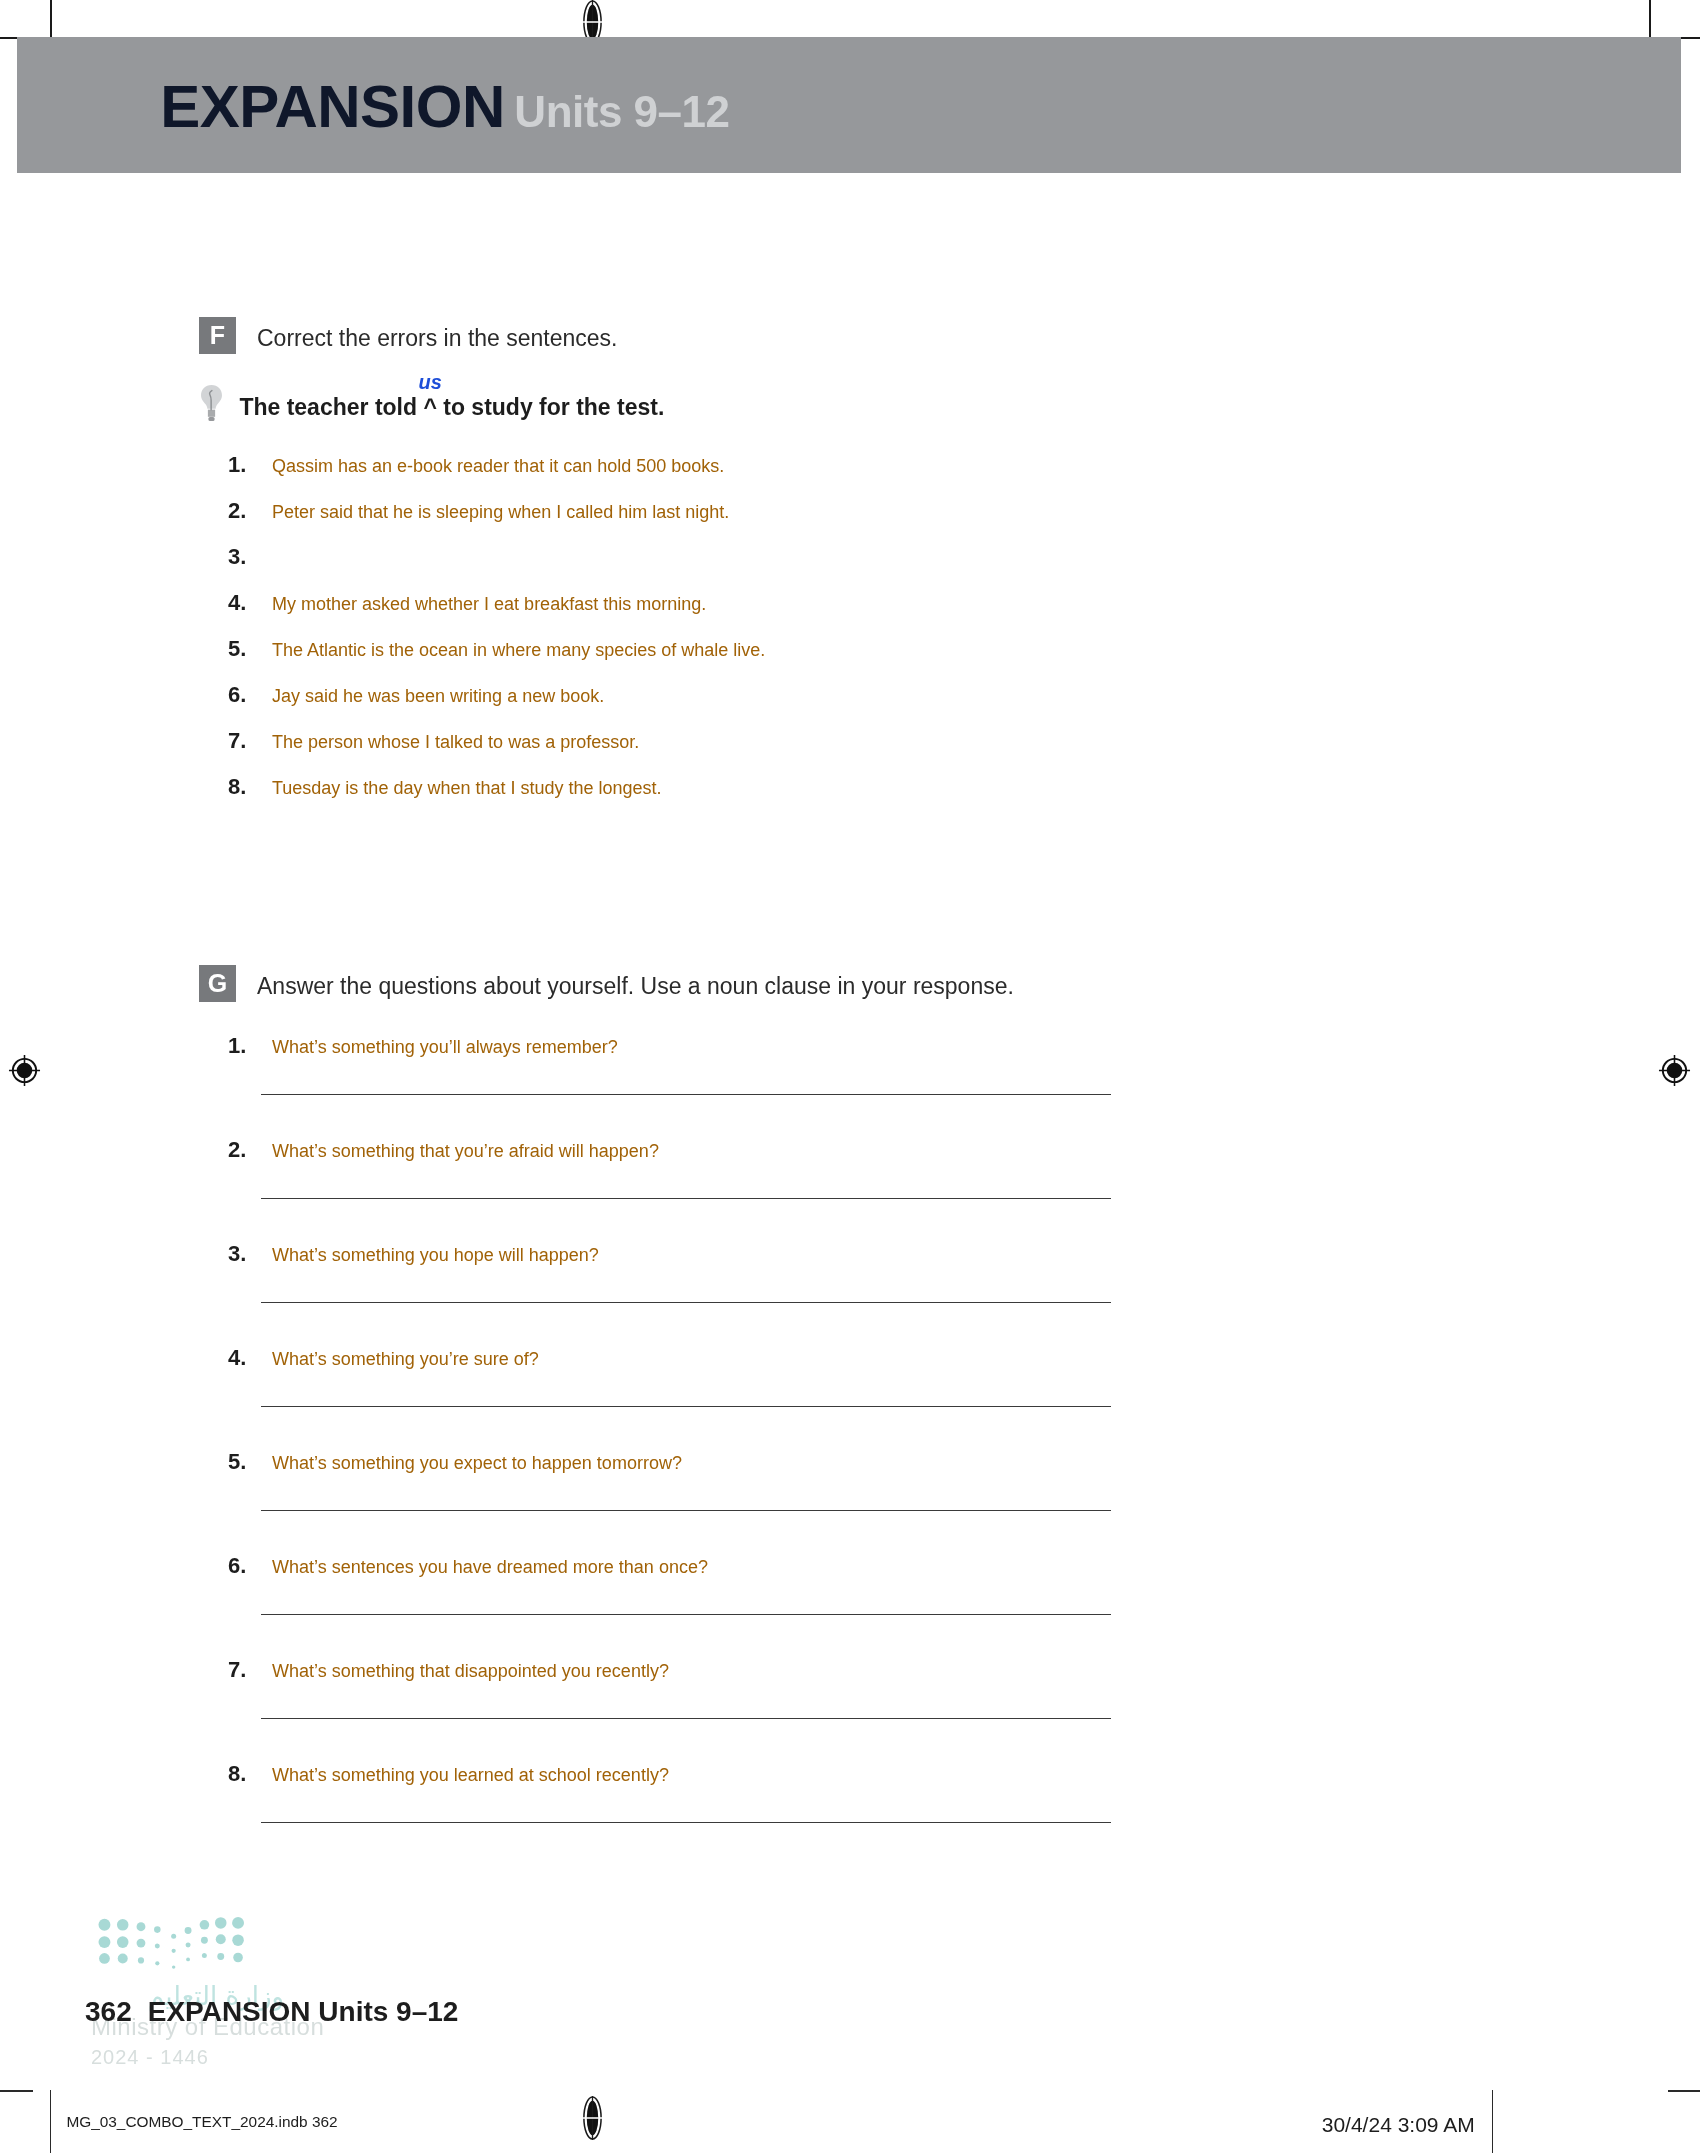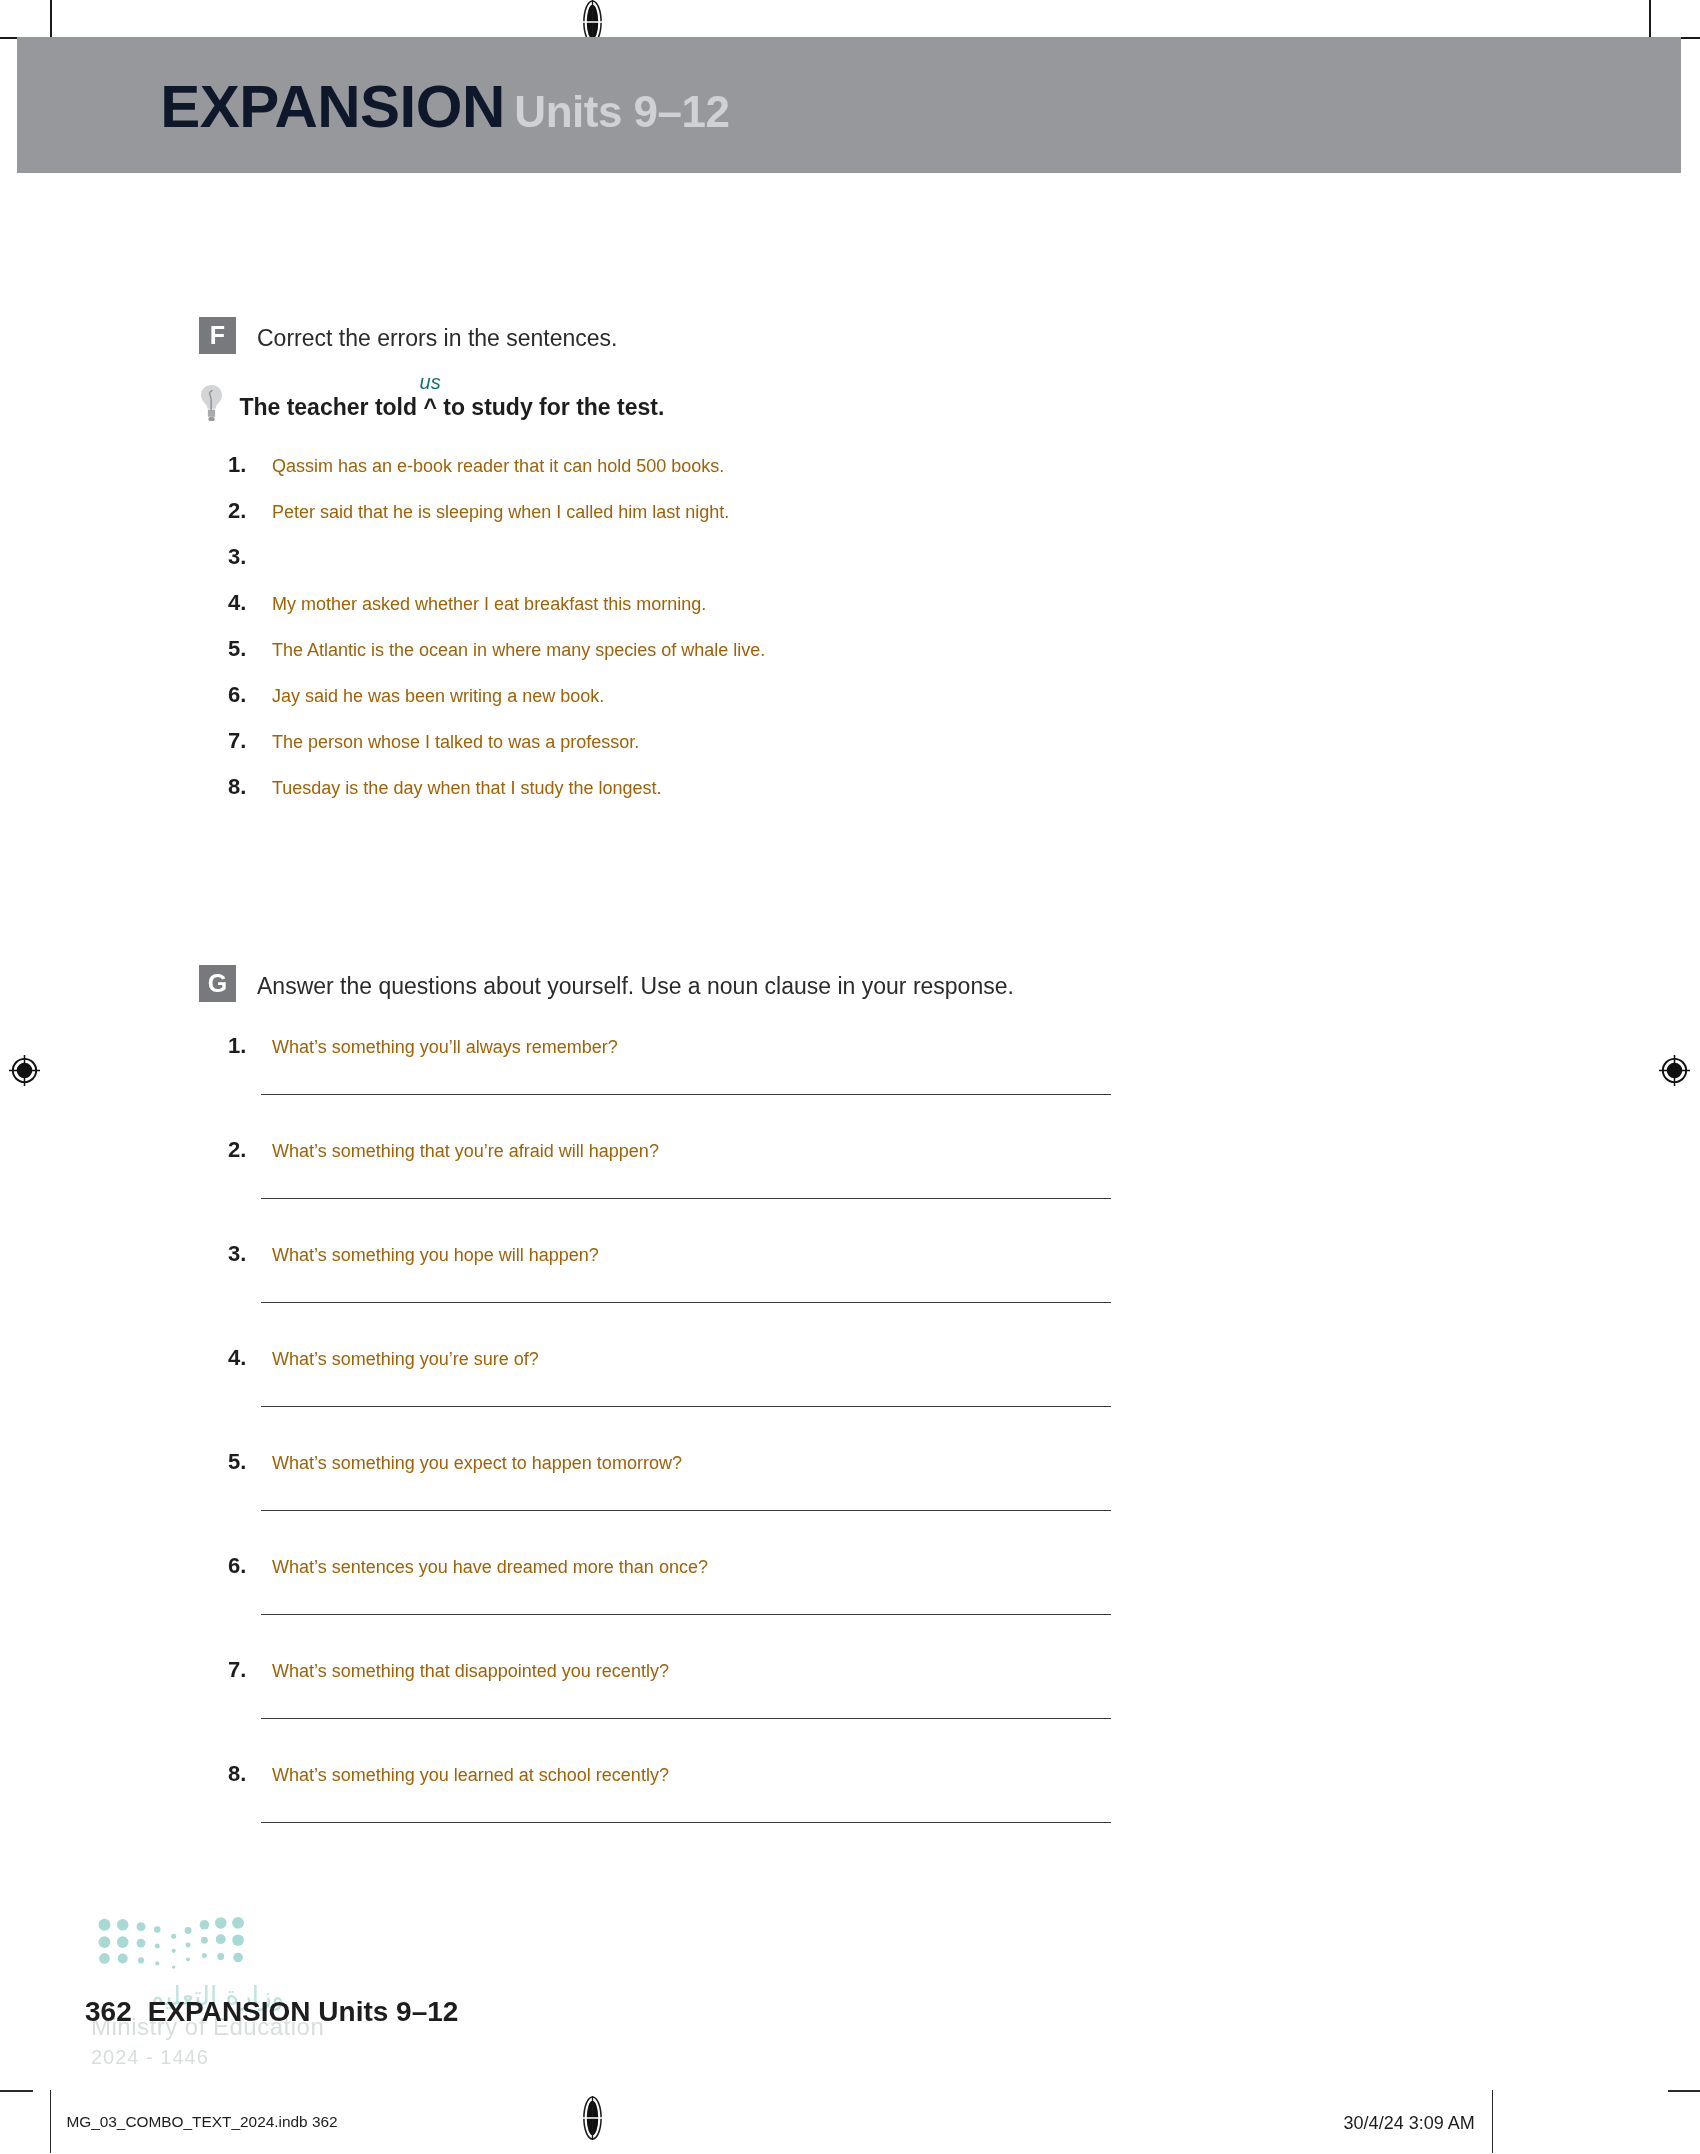--- a/index.html
+++ b/index.html
@@ -118,22 +118,22 @@
     position: relative;
     display: inline-block;
   }
   .ins-word {
     position: absolute;
     left: 50%;
     transform: translateX(-50%);
     top: -24px;
     font-size: 20px;
     font-style: italic;
-    font-weight: 400;
-    color: #0f766e;
+    font-weight: 700;
+    color: #1d4ed8;
     white-space: nowrap;
   }
 
   
   ol.items {
     list-style: none;
     margin: 0;
     padding: 0;
   }
   ol.items li {
@@ -235,21 +235,21 @@
     left: 15.4px;
     top: 23px;
     font-size: 15.4px;
     color: #1d1d1d;
     white-space: nowrap;
   }
   .print-date {
     position: absolute;
     right: 17.3px;
     top: 23px;
-    font-size: 18px;
+    font-size: 21px;
     color: #1d1d1d;
     white-space: nowrap;
   }
   .bar-tick {
     position: absolute;
     background: #2a2a2a;
     height: 1.9px;
     width: 33px;
   }
 </style>

